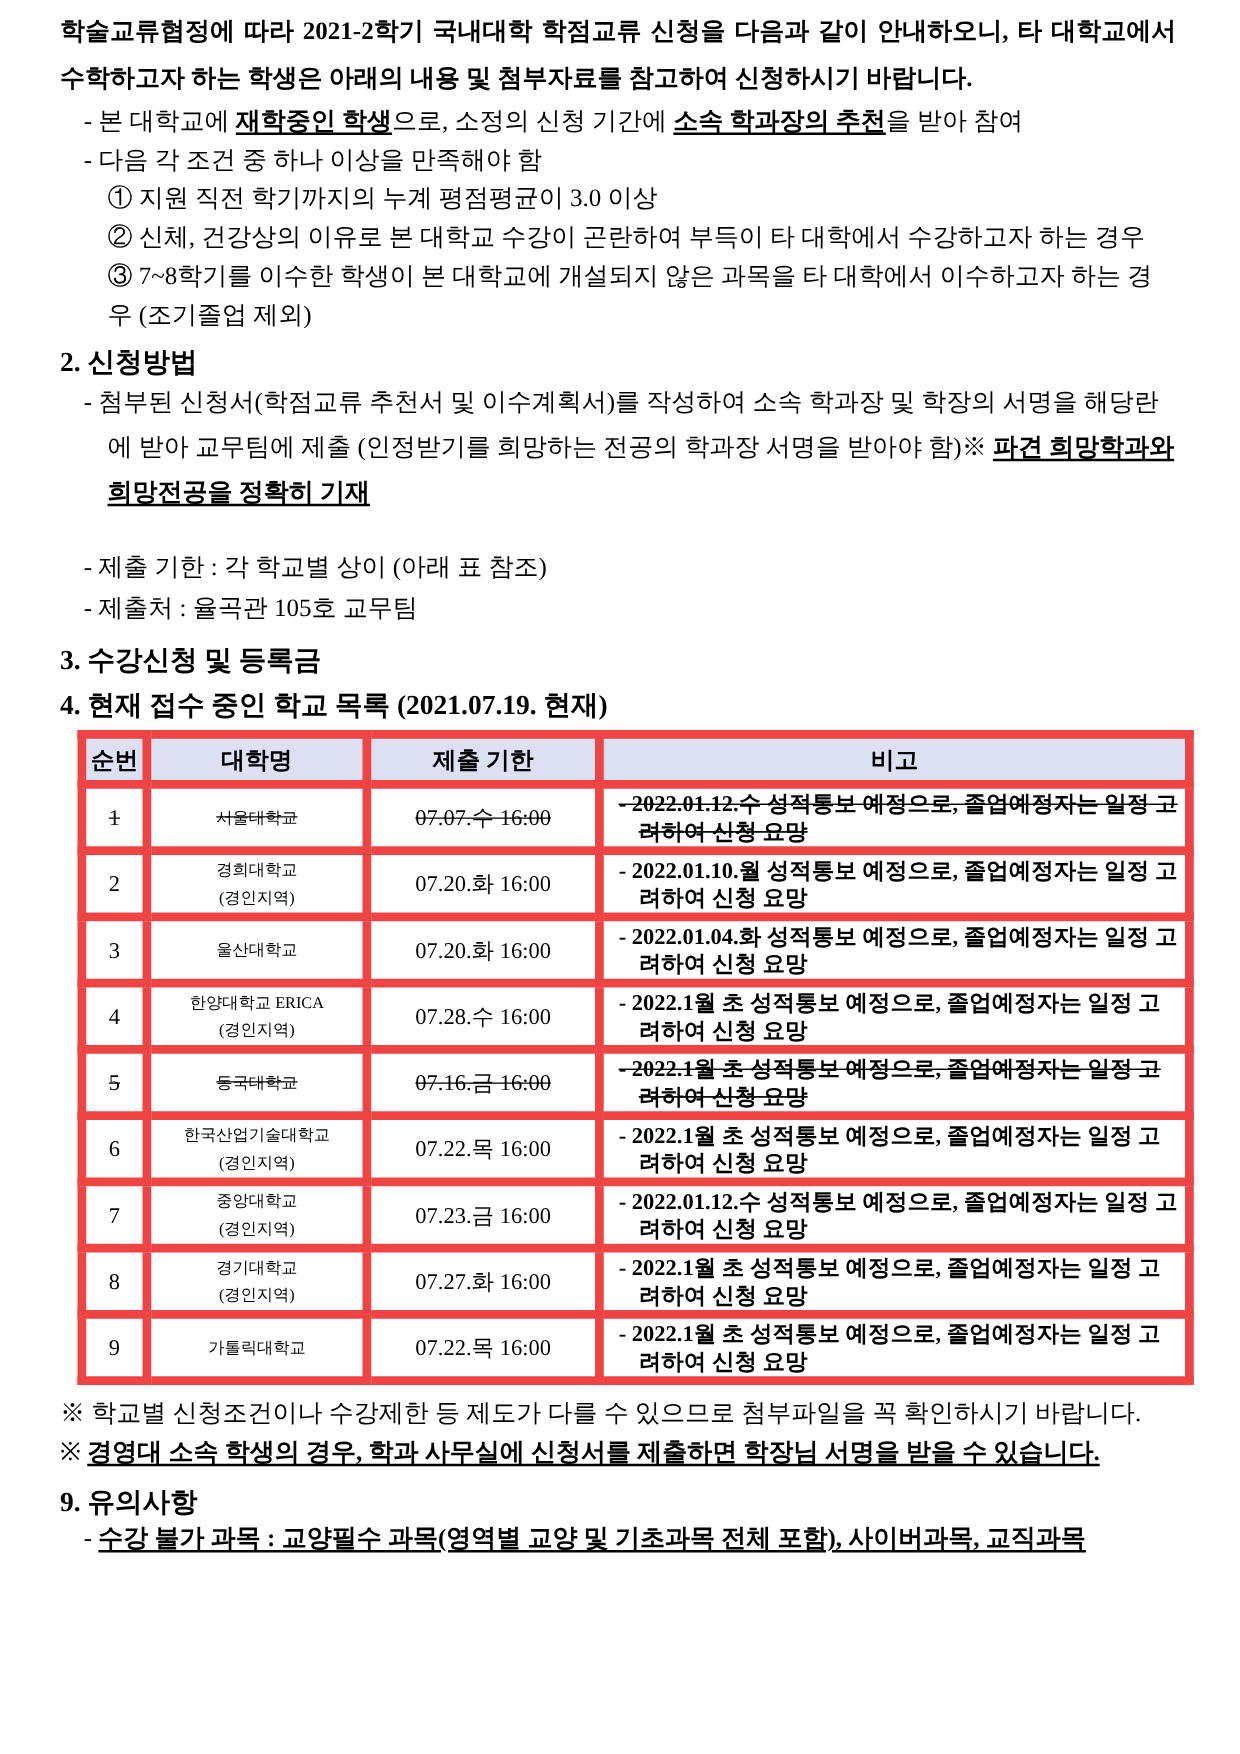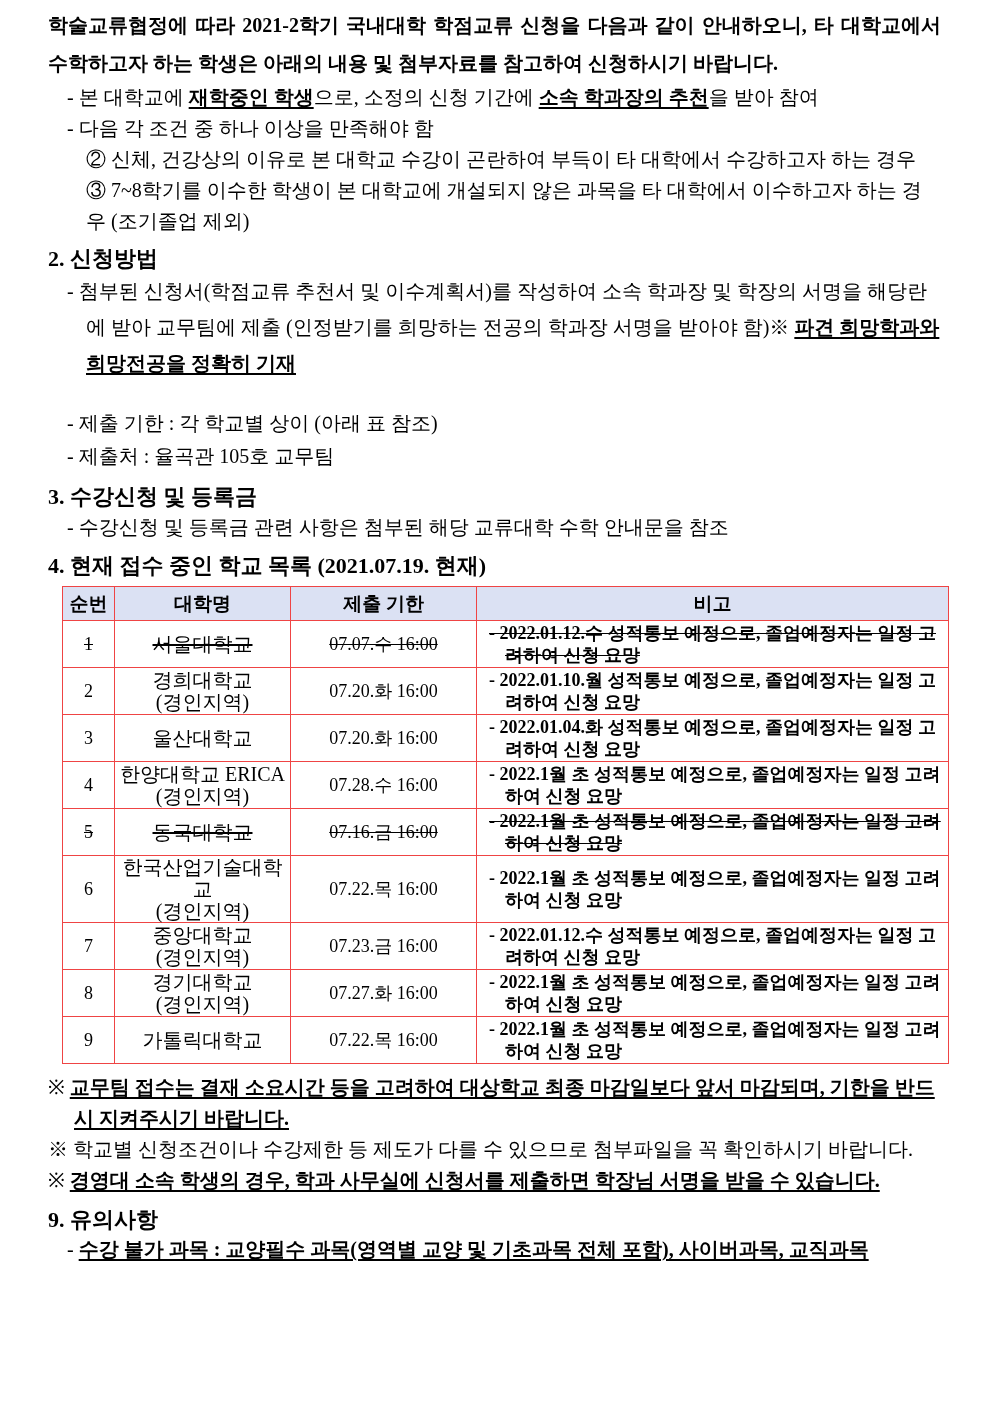--- a/index.html
+++ b/index.html
@@ -43,38 +43,38 @@
   .bu { font-weight: 700; text-decoration: underline; text-underline-offset: 3px; }
 
   table.schools {
     margin: 6px 0 0 14px;
     width: 886px;
     border-collapse: collapse;
     table-layout: fixed;
     font-size: 18px;
   }
   table.schools th, table.schools td {
-    border: 1px solid #ef4444;
+    border: 7px solid #ef4444;
     padding: 0;
     vertical-align: middle;
   }
   table.schools th {
     background: #dbe1f3;
     height: 33px;
     font-size: 19px;
     font-weight: 700;
     text-align: center;
   }
   col.c1 { width: 52px; }
   col.c2 { width: 176px; }
   col.c3 { width: 186px; }
   col.c4 { width: 472px; }
   td.c-num, td.c-name, td.c-date { text-align: center; }
   td.c-num  { font-size: 18px; }
-  td.c-name { font-size: 20px; line-height: 22px; }
+  td.c-name { font-size: 13px; line-height: 22px; }
   td.c-date { font-size: 18px; }
   tr.t-row { height: 44px; }
   td.c-note .note-inner {
     font-weight: 700;
     line-height: 22px;
     padding: 1px 6px 1px 28px;
     text-indent: -16px;
     text-align: left;
   }
   tr.struck td, tr.struck .note-inner { text-decoration: line-through; }
@@ -90,31 +90,31 @@
 </style>
 </head>
 <body>
 
 <div class="page">
 
   <div class="intro">학술교류협정에 따라 2021-2학기 국내대학 학점교류 신청을 다음과 같이 안내하오니, 타 대학교에서 수학하고자 하는 학생은 아래의 내용 및 첨부자료를 참고하여 신청하시기 바랍니다.</div>
 
   <div class="body-line indent1"><span>- 본 대학교에 </span><span class="bu">재학중인 학생</span><span>으로, 소정의 신청 기간에 </span><span class="bu">소속 학과장의 추천</span><span>을 받아 참여</span></div>
   <div class="body-line indent1">- 다음 각 조건 중 하나 이상을 만족해야 함</div>
+  <div class="body-line indent2">① 지원 직전 학기까지의 누계 평점평균이 3.0 이상</div>
   <div class="body-line indent2">② 신체, 건강상의 이유로 본 대학교 수강이 곤란하여 부득이 타 대학에서 수강하고자 하는 경우</div>
   <div class="body-line indent2">③ 7~8학기를 이수한 학생이 본 대학교에 개설되지 않은 과목을 타 대학에서 이수하고자 하는 경우 (조기졸업 제외)</div>
 
   <div class="sec-title" id="s2-title">2. 신청방법</div>
   <div class="body-line indent1 s2-first"><span>- 첨부된 신청서(학점교류 추천서 및 이수계획서)를 작성하여 소속 학과장 및 학장의 서명을 해당란에 받아 교무팀에 제출 (인정받기를 희망하는 전공의 학과장 서명을 받아야 함)※ </span><span class="bu">파견 희망학과와 희망전공을 정확히 기재</span></div>
   <div class="gap-line"></div>
   <div class="body-line indent1 s2-line">- 제출 기한 : 각 학교별 상이 (아래 표 참조)</div>
   <div class="body-line indent1 s2-line">- 제출처 : 율곡관 105호 교무팀</div>
 
   <div class="sec-title" id="s3-title">3. 수강신청 및 등록금</div>
-  <div class="body-line indent1 s2-line">- 수강신청 및 등록금 관련 사항은 첨부된 해당 교류대학 수학 안내문을 참조</div>
 
   <div class="sec-title" id="s4-title">4. 현재 접수 중인 학교 목록 (2021.07.19. 현재)</div>
 
   <table class="schools">
     <colgroup>
         <col class="c1">
         <col class="c2">
         <col class="c3">
         <col class="c4">
       </colgroup>
@@ -211,21 +211,20 @@
         <td class="c-name">가톨릭대학교</td>
         <td class="c-date">07.22.목 16:00</td>
         <td class="c-note">
             <div class="note-inner">- 2022.1월 초 성적통보 예정으로, 졸업예정자는 일정 고려하여 신청 요망</div>
           </td>
       </tr>
     </tbody>
   </table>
 
   <div class="notes">
-    <div class="note-line"><span>※ </span><span class="bu">교무팀 접수는 결재 소요시간 등을 고려하여 대상학교 최종 마감일보다 앞서 마감되며, 기한을 반드시 지켜주시기 바랍니다.</span></div>
     <div class="note-line">※ 학교별 신청조건이나 수강제한 등 제도가 다를 수 있으므로 첨부파일을 꼭 확인하시기 바랍니다.</div>
     <div class="note-line"><span>※ </span><span class="bu">경영대 소속 학생의 경우, 학과 사무실에 신청서를 제출하면 학장님 서명을 받을 수 있습니다.</span></div>
   </div>
 
   <div class="sec-title" id="s5-title">9. 유의사항</div>
   <div class="body-line indent1 s5-line"><span>- </span><span class="bu">수강 불가 과목 : 교양필수 과목(영역별 교양 및 기초과목 전체 포함), 사이버과목, 교직과목</span></div>
 
 </div>
 
 </body></html>

